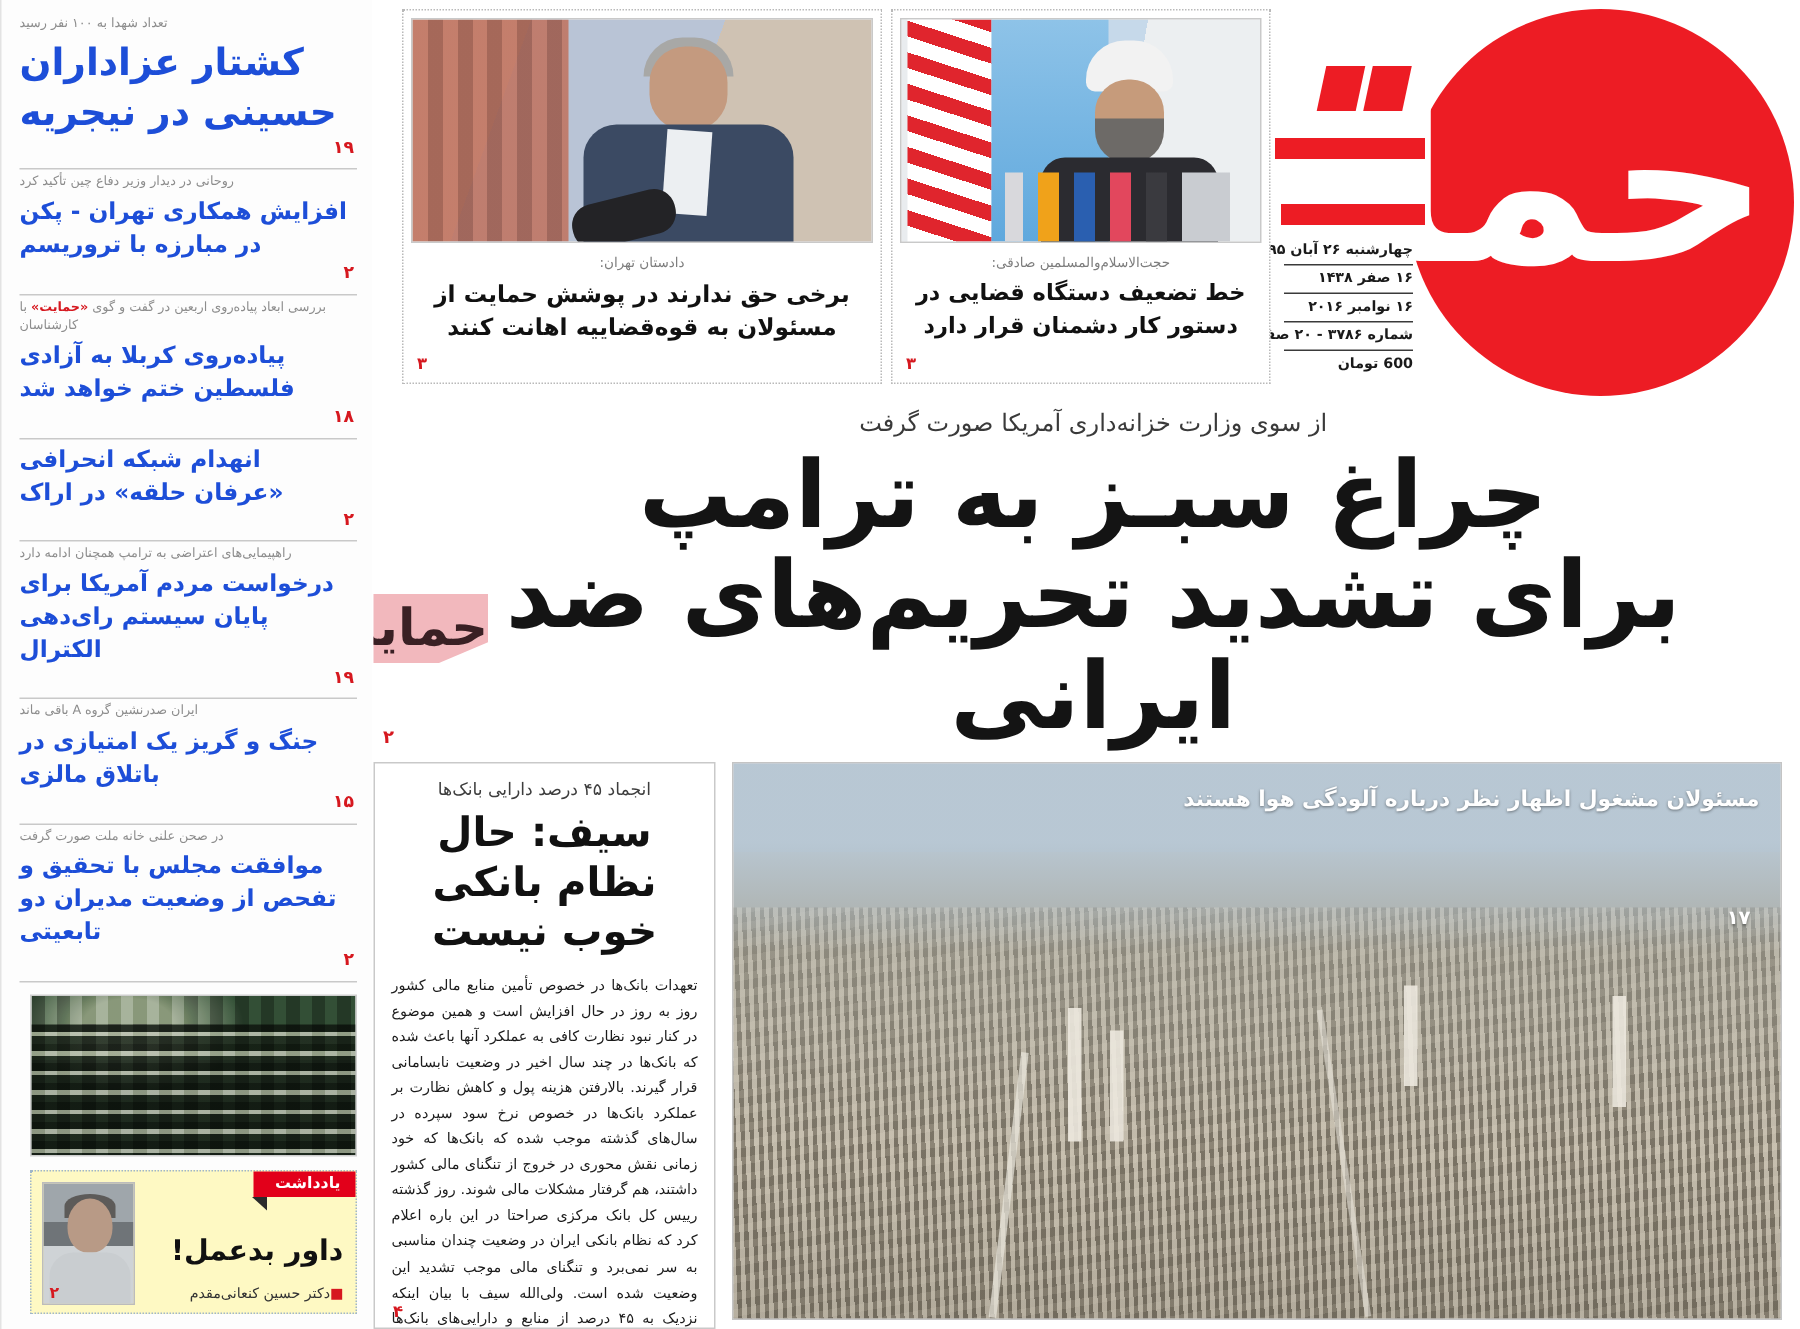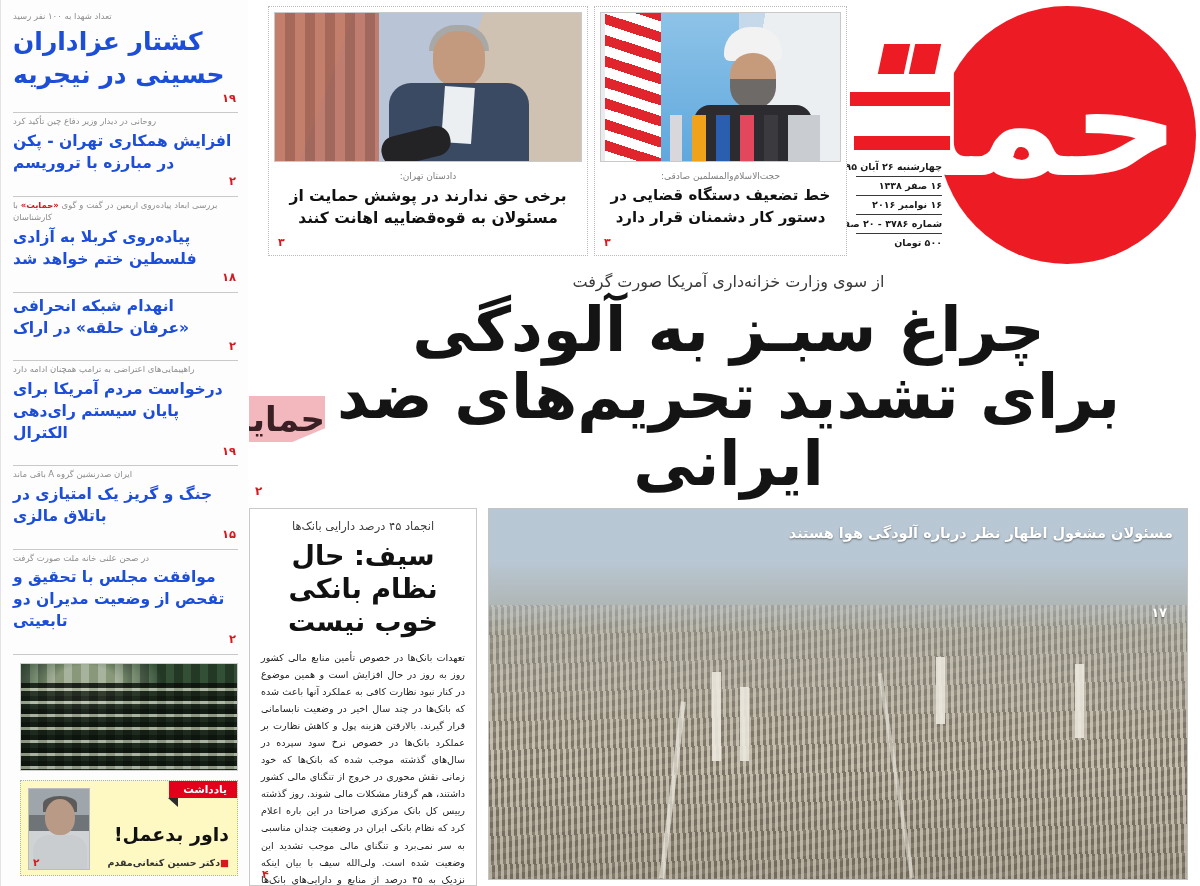--- a/index.html
+++ b/index.html
@@ -104,21 +104,21 @@
   .note-photo .body {
     position:absolute; left: 4px; top: 46px; width: 54px; height: 36px;
     background: #c9cdd0; border-radius: 16px 16px 0 0;
   }
   .note-title {
     position: absolute; right: 8px; top: 42px;
     font-size: 19px; font-weight: bold; color: #111;
   }
   .note-byline {
     position: absolute; right: 8px; bottom: 7px;
-    font-size: 9.5px; color: #333; font-weight: bold;
+    font-size: 9.5px; color: #333; font-weight: normal;
   }
   .note-byline .sq { color: #d6181f; }
   .note-page {
     position: absolute; left: 12px; bottom: 7px;
     font-size: 10.5px; color: #d6181f; font-weight: bold;
   }
 
   
   .main {
     position: absolute;
@@ -420,21 +420,21 @@
       <div class="logo-circle"></div>
       <div class="logo-word">حمایت</div>
       <div class="logo-dots"><i></i><i></i></div>
       <div class="logo-tail"></div>
       <div class="logo-tail2"></div>
       <div class="dateblock">
         <div>چهارشنبه ۲۶ آبان ۱۳۹۵</div>
         <div>۱۶ صفر ۱۴۳۸</div>
         <div>۱۶ نوامبر ۲۰۱۶</div>
         <div>شماره ۳۷۸۶ - ۲۰ صفحه</div>
-        <div>۵۰۰ تومان</div>
+        <div>600 تومان</div>
       </div>
     </div>
 
     <div class="topcard c1">
       <div class="ph p1">
         <div class="flag"></div>
         <div class="banner"></div>
         <div class="cleric-head"></div>
         <div class="cleric-face"></div>
         <div class="beard"></div>
@@ -455,21 +455,21 @@
         <div class="man-shirt"></div>
         <div class="mic"></div>
       </div>
       <div class="cap-kicker">دادستان تهران:</div>
       <div class="cap-title">برخی حق ندارند در پوشش حمایت از مسئولان به قوه‌قضاییه اهانت کنند</div>
       <div class="cap-page">۳</div>
     </div>
 
     <div class="headline-wrap">
       <div class="hl-kicker">از سوی وزارت خزانه‌داری آمریکا صورت گرفت</div>
-      <div class="hl-main">چراغ سبـز به آلودگی</div>
+      <div class="hl-main">چراغ سبـز به ترامپ</div>
       <div class="hl-main">برای تشدید تحریم‌های ضد ایرانی</div>
       <div class="watermark">حمایت</div>
       <div class="hl-page">۲</div>
     </div>
 
     <div class="poll">
       <div class="city"></div>
       <div class="haze"></div>
       <div class="road"></div>
       <div class="road2"></div>

